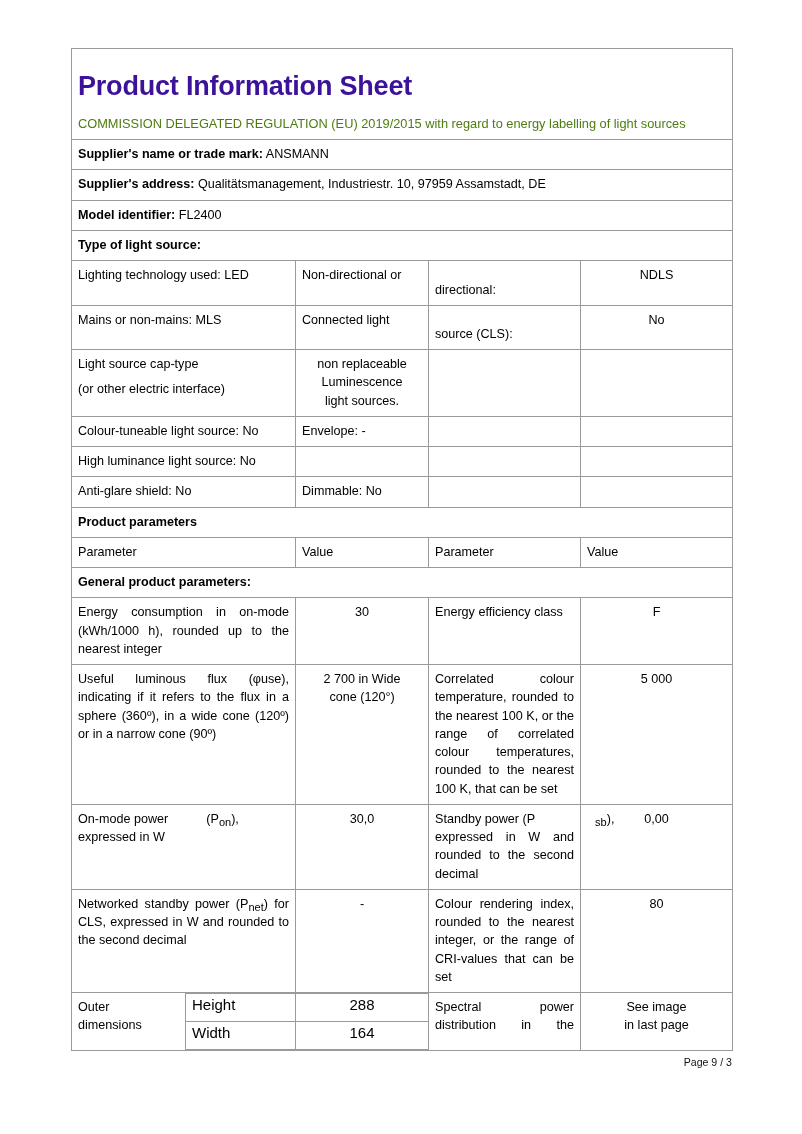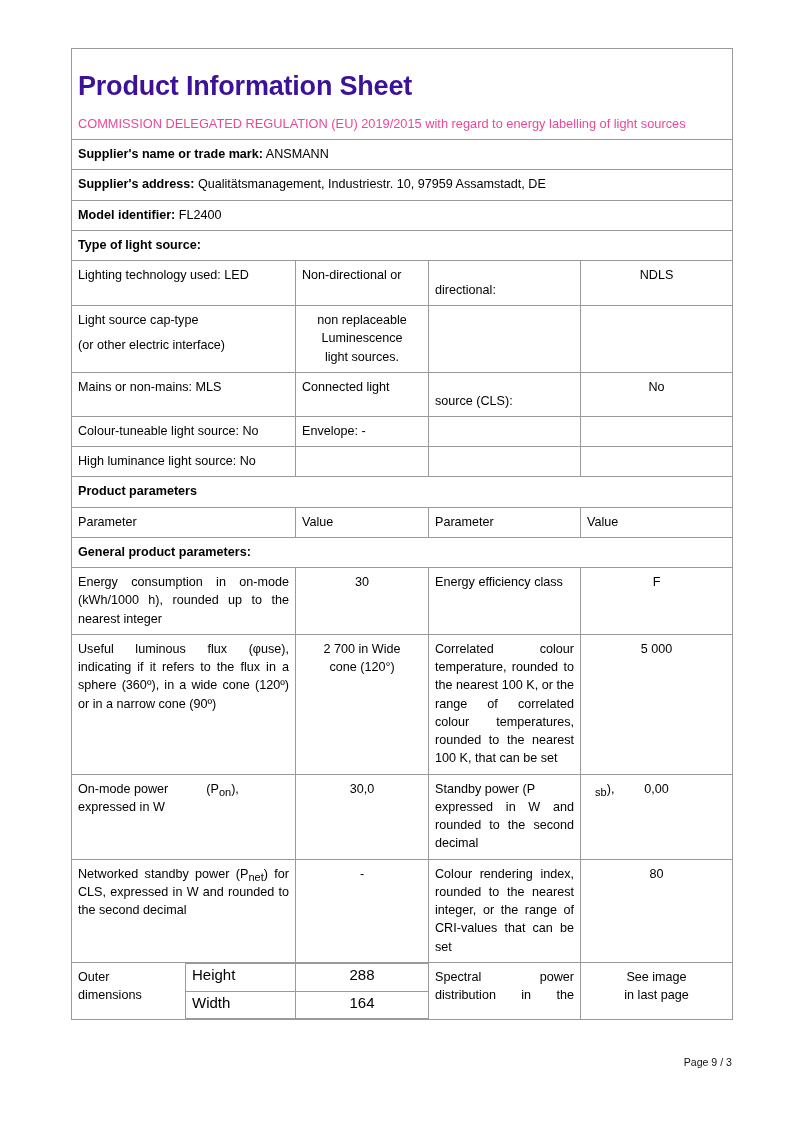--- a/index.html
+++ b/index.html
@@ -44,21 +44,21 @@
     color: #3b1299;
     font-size: 27px;
     font-weight: bold;
     letter-spacing: -0.2px;
     line-height: 1.15;
     margin: 17px 0 12px 0;
   }
   .reg-line {
     font-size: 12.8px;
     line-height: 1.5;
-    color: #ec4899;
+    color: #4d7c0f;
   }
 
   .b { font-weight: bold; }
   .ctr { text-align: center; }
   .just { text-align: justify; text-align-last: left; hyphens: none; }
   .justall { text-align: justify; text-align-last: justify; }
   .nowrapover { white-space: nowrap; overflow: visible; }
 
   .sect-head {
     font-weight: bold;
@@ -157,66 +157,76 @@
       <td>
         <span class="ovf">Non-directional  or</span>
       </td>
       <td style="vertical-align:bottom">
         <span>directional:</span>
       </td>
       <td class="ctr">NDLS</td>
     </tr>
 
     <tr>
+      <td style="height:44px">
+        <span class="ovf">Mains or non-mains: MLS</span>
+      </td>
+      <td>
+        <span class="ovf">Connected  light</span>
+      </td>
+      <td style="vertical-align:bottom">
+        <span>source (CLS):</span>
+      </td>
+      <td class="ctr">No</td>
+    </tr>
+
+    <tr>
       <td>
         <div>Light source cap-type</div>
         <div style="margin-top:7px">(or other electric interface)</div>
       </td>
       <td class="ctr">
         <div>non replaceable</div>
         <div>Luminescence</div>
         <div>light sources.</div>
       </td>
       <td></td>
       <td></td>
     </tr>
 
-    <tr>
-      <td style="height:44px">
-        <span class="ovf">Mains or non-mains: MLS</span>
-      </td>
-      <td>
-        <span class="ovf">Connected  light</span>
-      </td>
-      <td style="vertical-align:bottom">
-        <span>source (CLS):</span>
-      </td>
-      <td class="ctr">No</td>
-    </tr>
-
     <tr class="pad-row">
       <td>
         <span class="ovf">Colour-tuneable light source: No</span>
       </td>
       <td>
         <span class="ovf">Envelope: -</span>
       </td>
       <td></td>
       <td></td>
     </tr>
 
     <tr class="pad-row">
       <td>
         <span class="ovf">High luminance light source: No</span>
       </td>
       <td></td>
       <td></td>
       <td></td>
     </tr>
 
+    <tr class="pad-row">
+      <td>
+        <span class="ovf">Anti-glare shield: No</span>
+      </td>
+      <td>
+        <span class="ovf">Dimmable: No</span>
+      </td>
+      <td></td>
+      <td></td>
+    </tr>
 
     <tr>
       <td colspan="4" class="sect-head">Product parameters</td>
     </tr>
 
     <tr>
       <td>Parameter</td>
       <td>Value</td>
       <td>Parameter</td>
       <td>Value</td>

